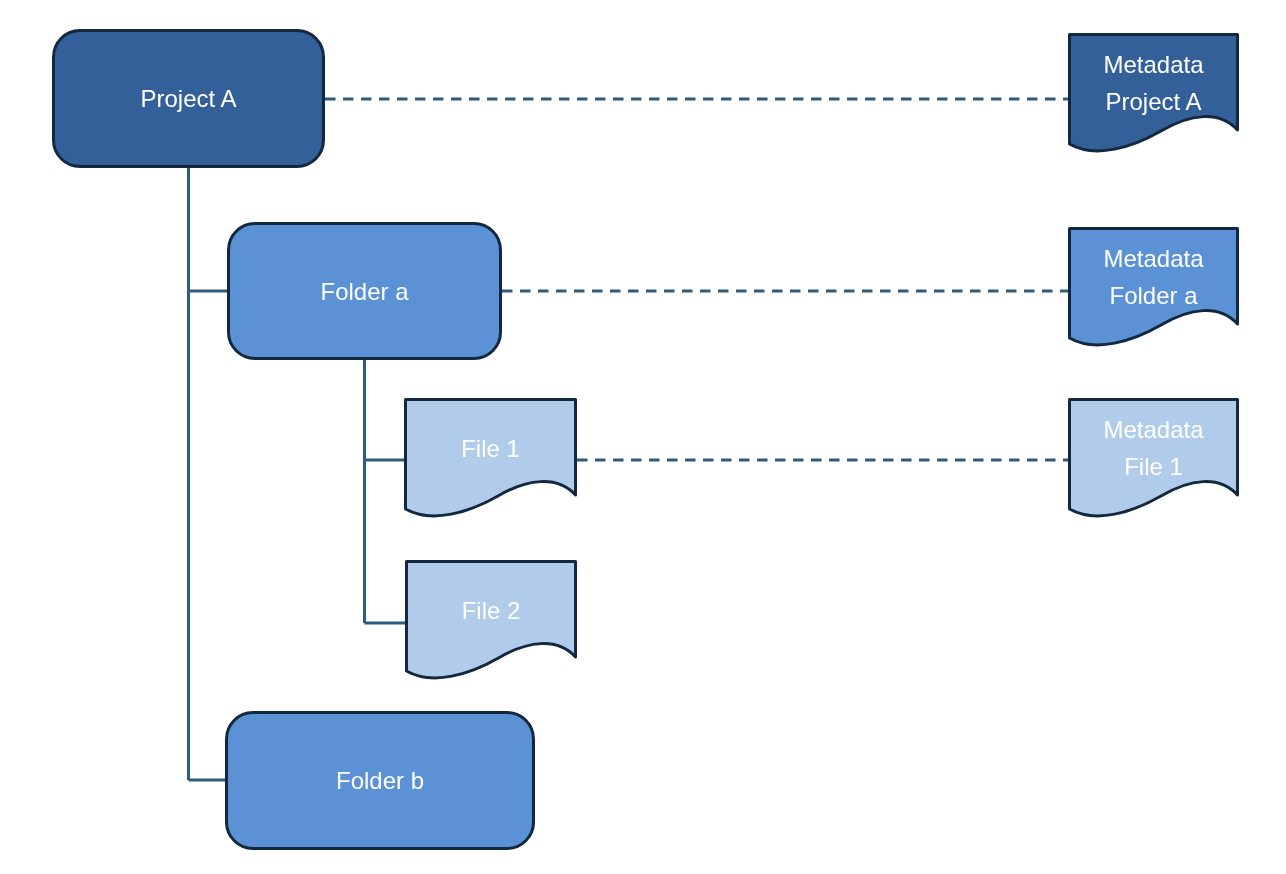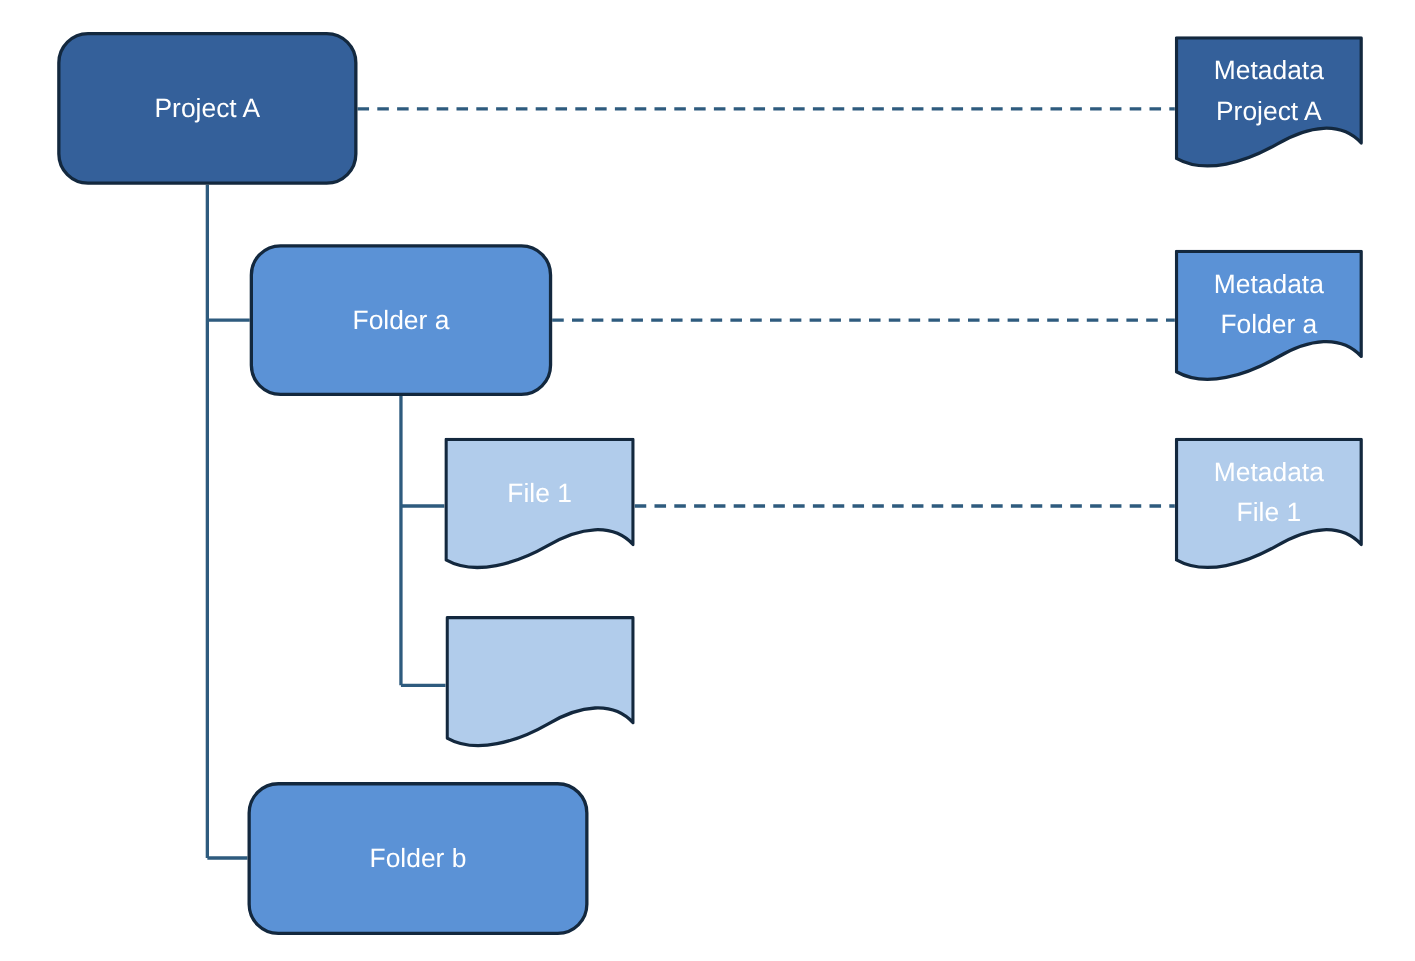--- a/index.html
+++ b/index.html
@@ -110,20 +110,23 @@
     </svg>
     <div class="dlabel">
       <span class="node-label">File 1</span>
     </div>
   </div>
 
   <div class="dnode" style="left:405px; top:560px; width:172px; height:125px;">
     <svg viewBox="0 0 173 125" preserveAspectRatio="none">
       <path class="doc-path fill-file" d="M1.5,1.5 L171.5,1.5 L171.5,97 C153,77 123,81 94,98 C66,114 28,126 1.5,111 Z"></path>
     </svg>
+    <div class="dlabel">
+      <span class="node-label">File 2</span>
+    </div>
   </div>
 
   <div class="dnode" style="left:1068px; top:33px; width:171px; height:125px;">
     <svg viewBox="0 0 171 125" preserveAspectRatio="none">
       <path class="doc-path fill-project" d="M1.5,1.5 L169.5,1.5 L169.5,97 C151,77 122,81 93,98 C65,114 28,126 1.5,111 Z"></path>
     </svg>
     <div class="dlabel">
       <span class="node-label">Metadata</span>
       <span class="node-label">Project A</span>
     </div>

